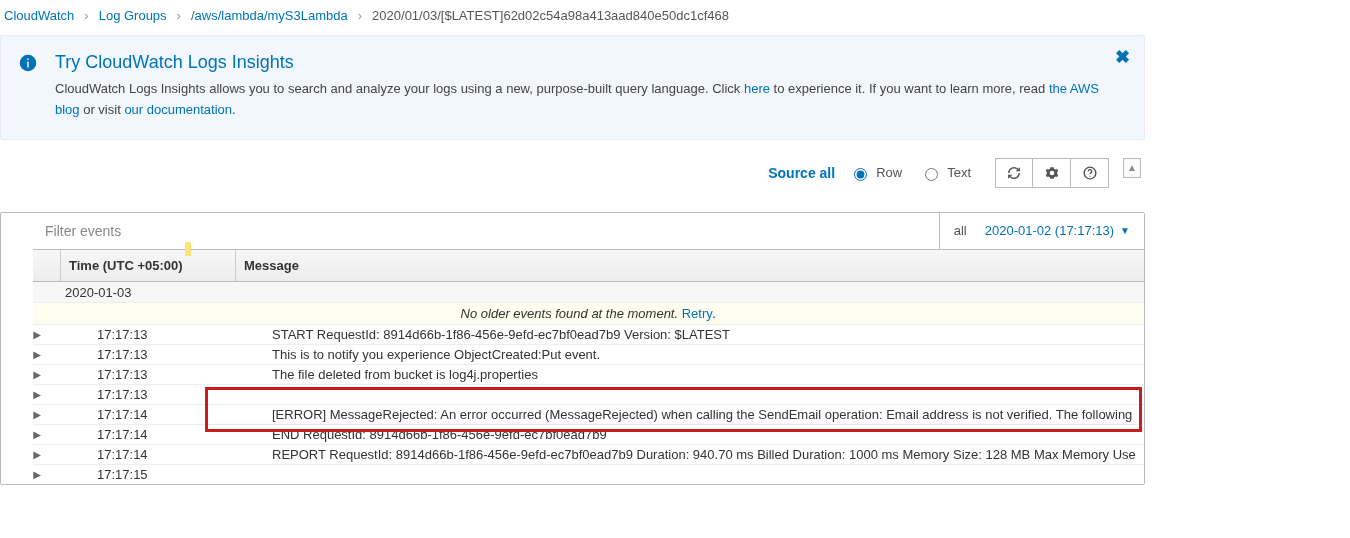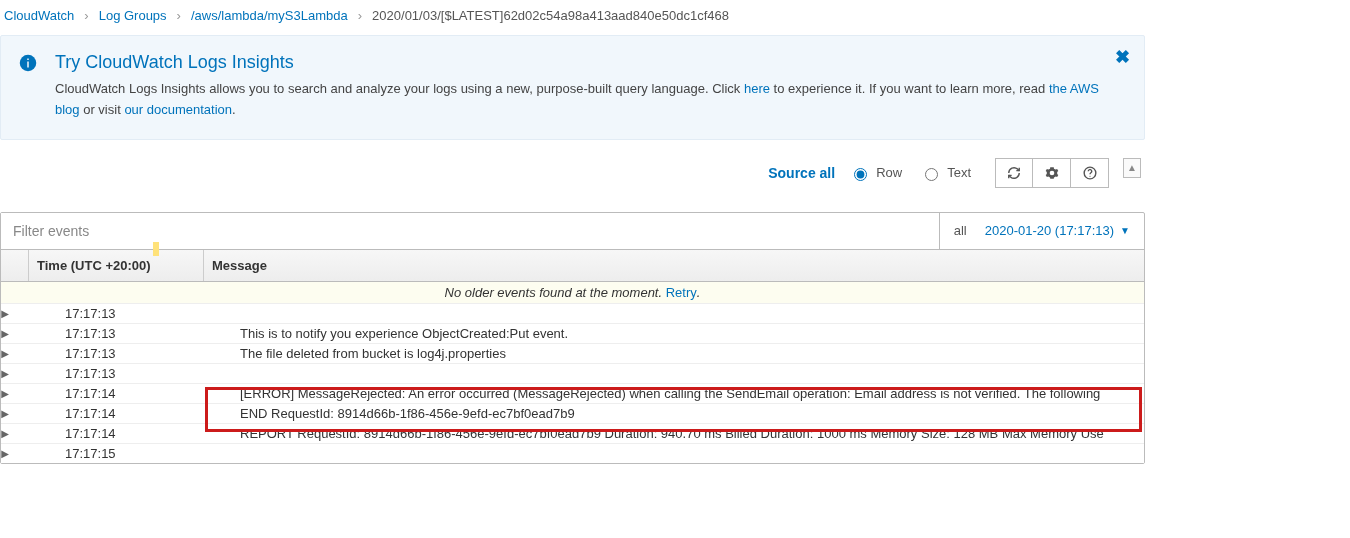--- a/index.html
+++ b/index.html
@@ -99,20 +99,21 @@
     color: #888;
     font-size: 10px;
     margin-left: 6px;
     cursor: pointer;
     align-self: flex-start;
   }
 
   .logs-panel {
     border: 1px solid #bbb;
     border-radius: 2px;
+    padding-left: 32px;
   }
   .filter-row { display: flex; }
   .filter-input {
     flex: 1;
     border: none;
     padding: 10px 12px;
     font-size: 14px;
     outline: none;
     color: #333;
   }
@@ -231,39 +232,41 @@
   </span>
   <span class="collapse-pane-btn">▲</span>
 </div>
 
 <div class="content-rel">
 <div class="logs-panel">
   <div class="filter-row">
     <input class="filter-input" placeholder="Filter events" style="">
     <div class="all-cell">all</div>
     <div class="date-cell">
-      <span>2020-01-20 (17:17:13)</span>
+      <span>2020-01-02 (17:17:13)</span>
       <span class="arrow-down-icon">▼</span>
     </div>
   </div>
 
   <div class="header-row">
     <div class="col-expand"></div>
-    <div class="col-time"><span class="yellow-marker"></span><span>Time (UTC +20:00)</span></div>
+    <div class="col-time"><span class="yellow-marker"></span><span>Time (UTC +05:00)</span></div>
     <div class="col-msg">Message</div>
   </div>
 
+  <div class="date-group">2020-01-03</div>
 
   <div class="no-older">
     <span>No older events found at the moment. </span><a>Retry</a>.
   </div>
 
   <div class="log-row">
     <div class="col-expand">▶</div>
     <div class="col-time">17:17:13</div>
+    <div class="col-msg">START RequestId: 8914d66b-1f86-456e-9efd-ec7bf0ead7b9 Version: $LATEST</div>
   </div>
   <div class="log-row">
     <div class="col-expand">▶</div>
     <div class="col-time">17:17:13</div>
     <div class="col-msg">This is to notify you experience ObjectCreated:Put event.</div>
   </div>
   <div class="log-row">
     <div class="col-expand">▶</div>
     <div class="col-time">17:17:13</div>
     <div class="col-msg">The file deleted from bucket is log4j.properties</div>

